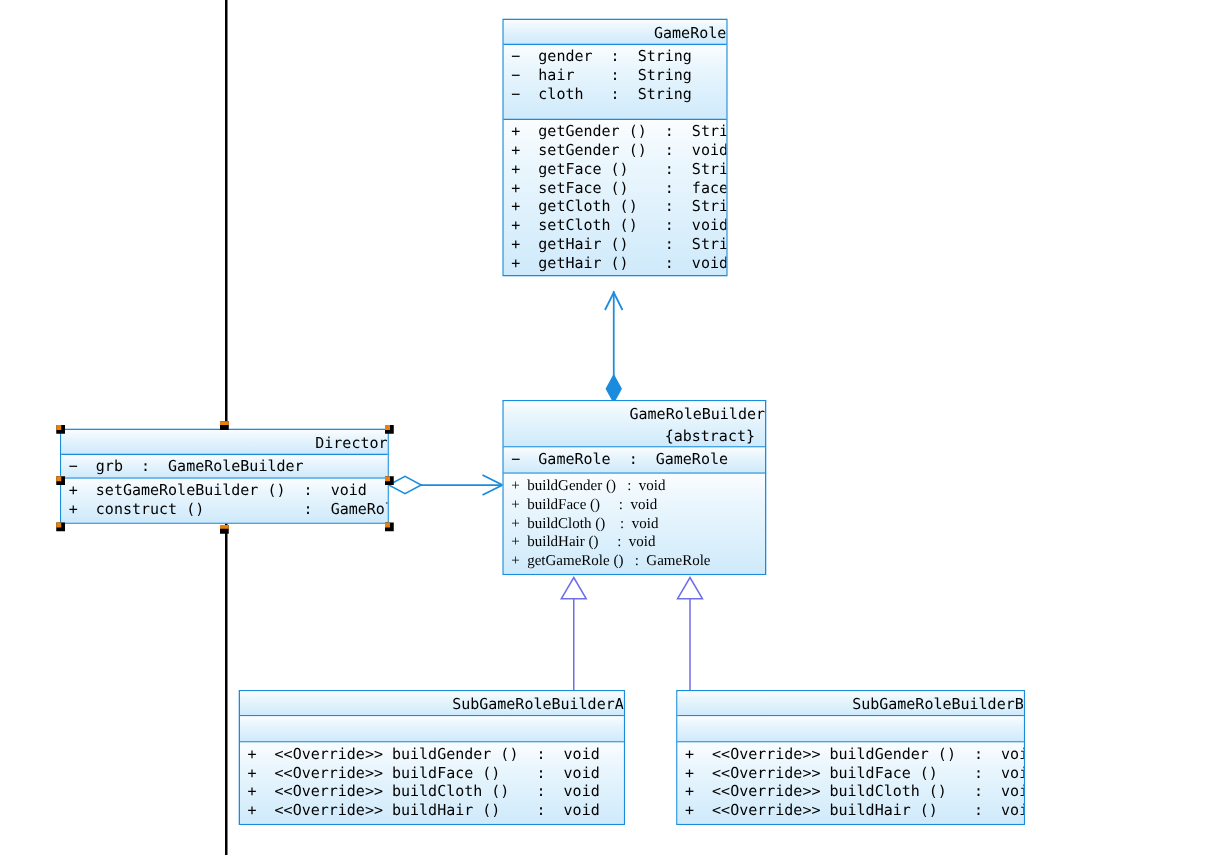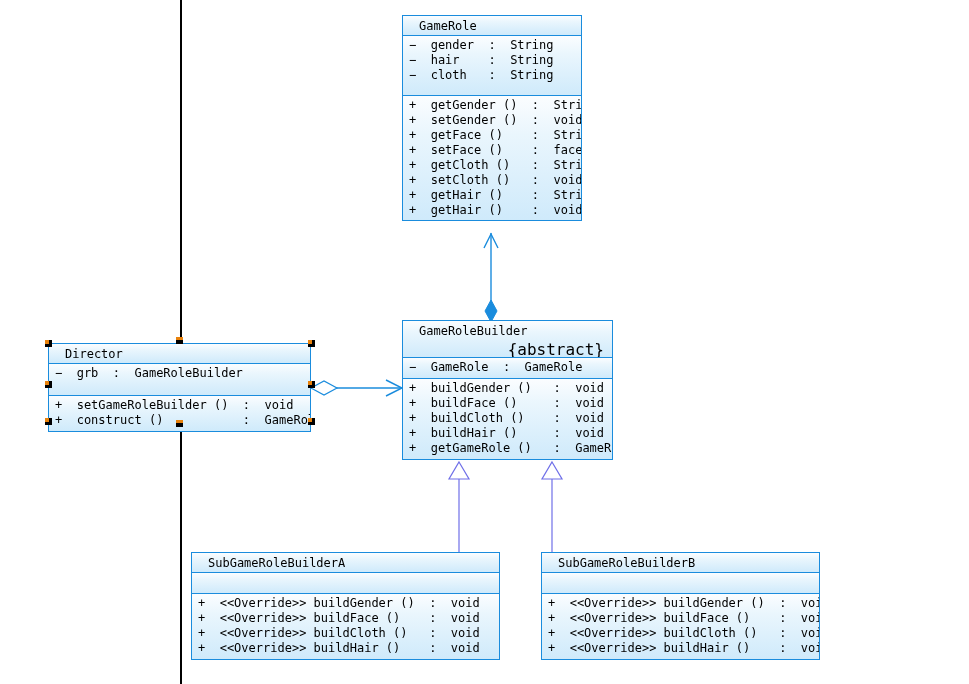--- a/index.html
+++ b/index.html
@@ -37,31 +37,30 @@
     background: #cfeafb;
   }
   .uml-compartment {
     box-sizing: border-box;
     border-bottom: 1px solid #1a8cdd;
     background: linear-gradient(to bottom, #fbfdff 0%, #eaf6fd 30%, #cfeafb 100%);
     overflow: hidden;
   }
   .uml-compartment:last-child { border-bottom: none; }
   .uml-name {
-    text-align: left;
+    text-align: right;
     font-size: 12px;
     line-height: 19px;
     color: #000000;
     padding-top: 1px;
     white-space: nowrap;
-    padding-left: 16px;
   }
   .uml-stereo-abstract {
     text-align: right;
-    font-size: 16px;
+    font-size: 12px;
     line-height: 17px;
     color: #000000;
     padding-right: 8px;
     white-space: nowrap;
   }
   .uml-row {
     font-size: 12px;
     line-height: 15px;
     color: #000000;
     white-space: pre;
@@ -150,34 +149,34 @@
   </div>
 
   <div class="uml-class" id="cls-gamerolebuilder" style="left:402px; top:320px; width:211px;">
     <div class="uml-compartment" style="height:37px;">
       <div class="uml-name">GameRoleBuilder</div>
       <div class="uml-stereo-abstract">{abstract}</div>
     </div>
     <div class="uml-compartment uml-members" style="height:21px;">
       <div class="uml-row">−  GameRole  :  GameRole</div>
     </div>
-    <div class="uml-compartment uml-members" style="height:80px;">
+    <div class="uml-compartment uml-members" style="height:80px;font-family:Liberation Serif, serif;">
       <div class="uml-row">+  buildGender ()   :  void</div>
       <div class="uml-row">+  buildFace ()     :  void</div>
       <div class="uml-row">+  buildCloth ()    :  void</div>
       <div class="uml-row">+  buildHair ()     :  void</div>
       <div class="uml-row">+  getGameRole ()   :  GameRole</div>
     </div>
   </div>
 
   <div class="uml-class" id="cls-director" style="left:48px; top:343px; width:263px;">
     <div class="uml-compartment" style="height:20px;">
       <div class="uml-name">Director</div>
     </div>
-    <div class="uml-compartment uml-members" style="height:32px;">
+    <div class="uml-compartment uml-members" style="height:19px;">
       <div class="uml-row">−  grb  :  GameRoleBuilder</div>
     </div>
     <div class="uml-compartment uml-members" style="height:35px;">
       <div class="uml-row">+  setGameRoleBuilder ()  :  void</div>
       <div class="uml-row">+  construct ()           :  GameRole</div>
     </div>
   </div>
 
   <div class="handle" style="left:45px; top:340px;"></div>
   <div class="handle mid" style="left:176px; top:337px;"></div>

